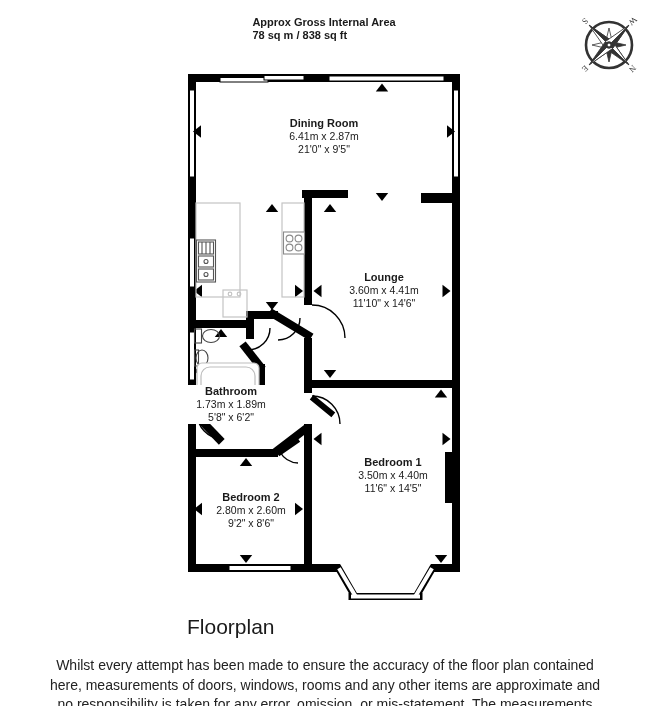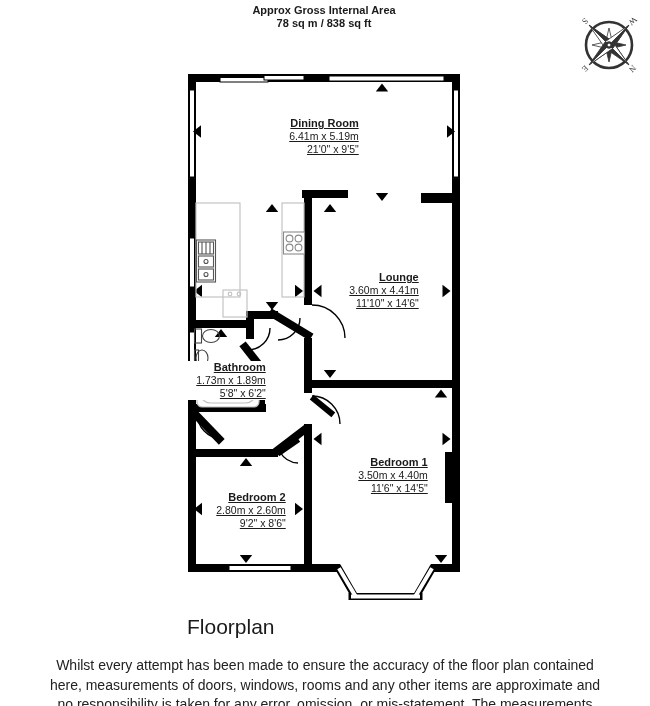--- a/index.html
+++ b/index.html
@@ -1,24 +1,24 @@
 <!DOCTYPE html>
 <html><head>
 <meta charset="utf-8">
 <style>
   html,body{margin:0;padding:0;background:#fff;}
   #stage{position:relative;width:650px;height:706px;background:#fff;overflow:hidden;
          font-family:"Liberation Sans",sans-serif;color:#1a1a1a;}
   #plan-svg{position:absolute;left:0;top:0;}
-  .lbl{position:absolute;text-align:right;transform:translateX(-50%);
-       font-size:10.5px;line-height:13px;white-space:nowrap;text-decoration:underline;}
+  .lbl{position:absolute;text-align:center;transform:translateX(-50%);
+       font-size:10.5px;line-height:13px;white-space:nowrap;}
   .lbl .rname{font-weight:bold;font-size:11px;}
-  .lbl.bg{background:#fff;padding:0 19px;}
-  #title-block{position:absolute;left:324px;top:4px;transform:translateX(-50%);
-       text-align:center;font-weight:bold;font-size:11px;line-height:13px;white-space:nowrap;}
+  .lbl.bg{background:#fff;padding:0 19px;margin-top:24px;}
+  #title-block{position:absolute;left:324px;top:16px;transform:translateX(-50%);
+       text-align:left;font-weight:bold;font-size:11px;line-height:13px;white-space:nowrap;}
   #caption{position:absolute;left:187px;top:615px;font-size:21px;}
   #disclaimer{position:absolute;left:45px;top:656px;width:560px;text-align:center;
        font-size:14px;line-height:1.4;color:#222;}
 </style>
 </head>
 <body>
 
 <div id="stage">
 
   <svg id="plan-svg" width="650" height="706" viewBox="0 0 650 706">
@@ -189,21 +189,21 @@
     </g>
   </svg>
 
   <div id="title-block">
     <div>Approx Gross Internal Area</div>
     <div>78 sq m / 838 sq ft</div>
   </div>
 
   <div class="lbl" style="left:324px;top:117px;">
     <div class="rname">Dining Room</div>
-    <div>6.41m x 5.19m</div>
+    <div>6.41m x 2.87m</div>
     <div>21'0" x 9'5"</div>
   </div>
 
 
   <div class="lbl" style="left:384px;top:271px;">
     <div class="rname">Lounge</div>
     <div>3.60m x 4.41m</div>
     <div>11'10" x 14'6"</div>
   </div>
 

